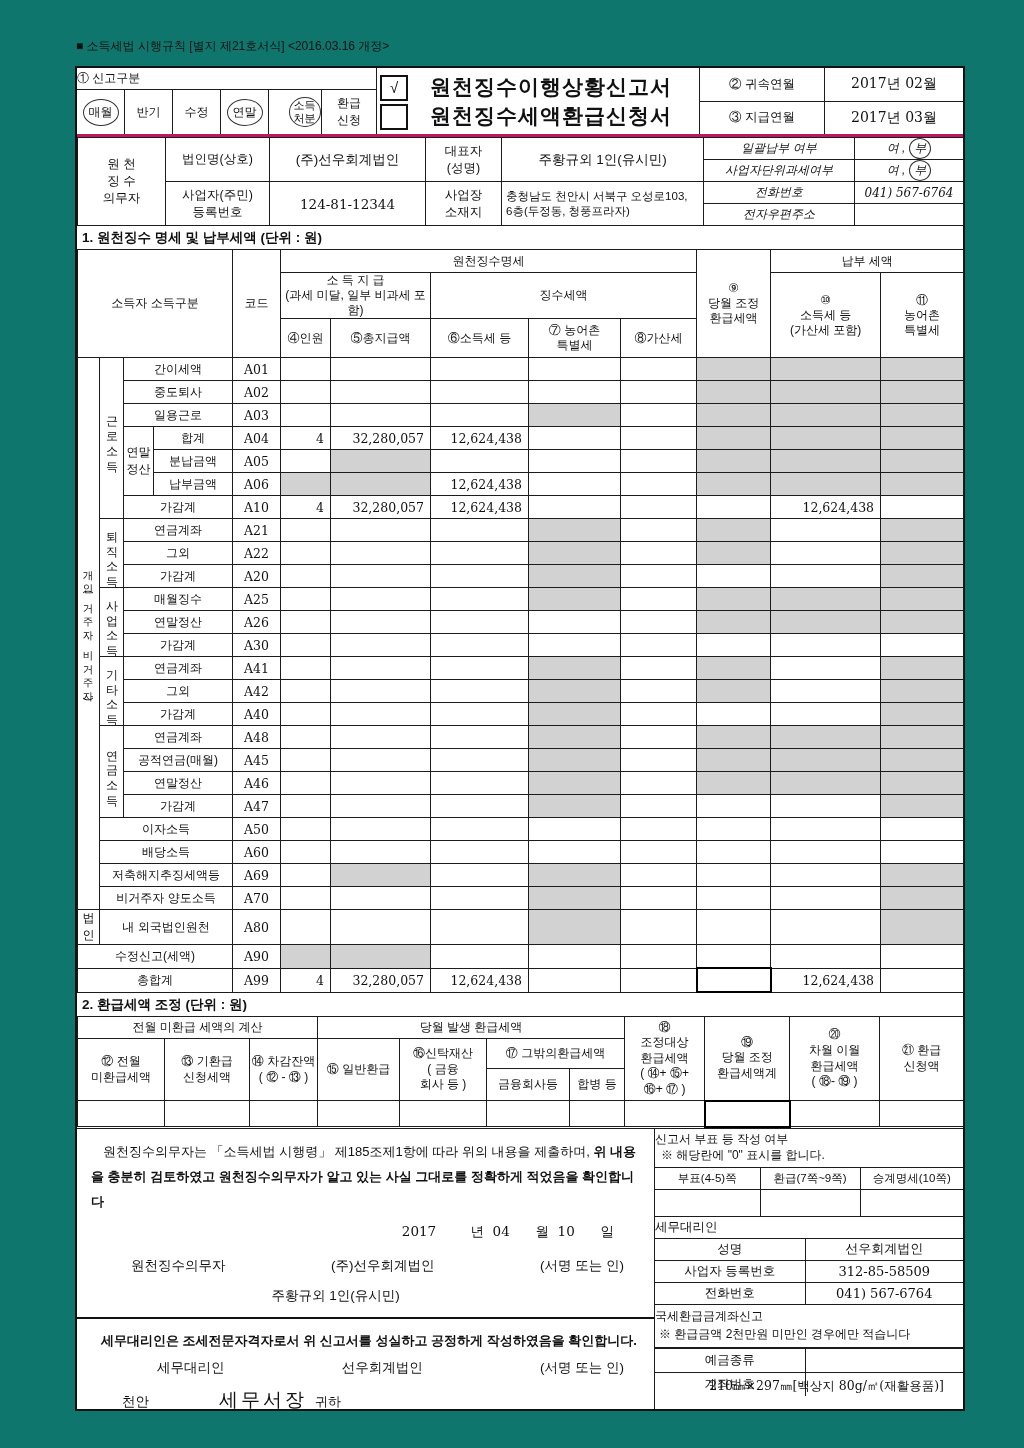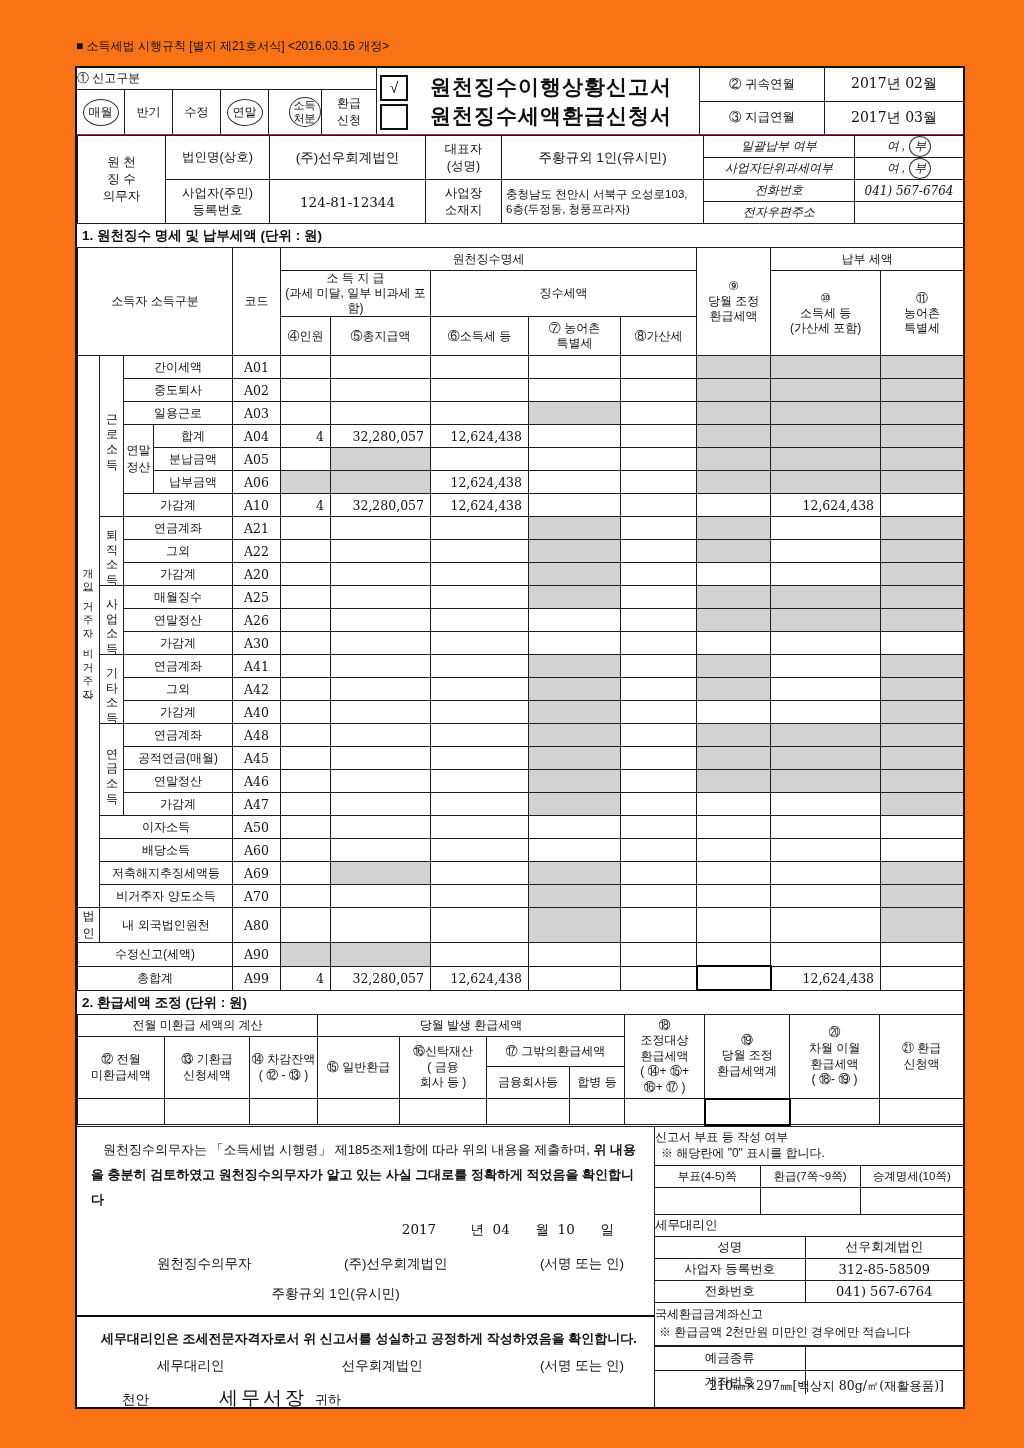--- a/index.html
+++ b/index.html
@@ -1,30 +1,30 @@
 <!DOCTYPE html>
 <html><head>
 <meta charset="utf-8">
 <style>
   html,body{margin:0;padding:0;background:#fff;}
   body{font-family:"Liberation Sans",sans-serif;color:#111;}
-  .page{position:relative;width:1024px;height:1448px;background:#f97316;overflow:hidden;}
+  .page{position:relative;width:1024px;height:1448px;background:#0f766e;overflow:hidden;}
   .formref{position:absolute;left:76px;top:38px;font-size:12px;letter-spacing:0;}
   .box{position:absolute;left:75px;top:66px;width:886px;border:2px solid #111;background:#fff;}
   .pre{white-space:pre-line;}
   .vert{writing-mode:vertical-rl;text-orientation:mixed;letter-spacing:3px;}
   table{border-collapse:collapse;table-layout:fixed;width:886px;}
   td{border:1px solid #1c1c1c;text-align:center;font-size:12px;padding:0;overflow:hidden;}
   .g{background:#d2d2d2;}
   .num{text-align:right;padding-right:6px;font-family:"DejaVu Serif",serif;font-size:12.5px;}
   .bb{border:2.5px solid #000;}
   .sm{font-size:10.5px;}
   .serif{font-family:"DejaVu Serif",serif;}
   
-  .hrow1{display:flex;height:66px;border-bottom:1px solid #be185d;}
+  .hrow1{display:flex;height:66px;border-bottom:3px solid #be185d;}
   .repblock{width:299px;border-right:1px solid #1c1c1c;display:flex;flex-direction:column;}
   .repblock .rtitle{height:21px;line-height:21px;border-bottom:1px solid #1c1c1c;font-size:12px;}
   .opts{display:flex;flex:1;}
   .opt{flex:0 0 47px;display:flex;align-items:center;justify-content:center;border-right:1px solid #1c1c1c;font-size:12px;}
   .opt:nth-child(5){flex:0 0 52px;}
   .opt:last-child{flex:1;border-right:none;}
   .circ1{border:1px solid #333;border-radius:50%;padding:4px 5px;}
   .circ2{display:inline-block;border:1px solid #333;border-radius:50%;padding:1px 4px;line-height:1.2;white-space:pre-line;font-size:11px;margin-left:19px;}
   .titlearea{flex:1;position:relative;display:flex;flex-direction:column;justify-content:center;}
   .chk{position:absolute;left:3px;width:24px;height:22px;border:2px solid #111;font-size:15px;line-height:21px;text-align:center;}
@@ -50,21 +50,21 @@
   .t1 .hd{font-size:12px;line-height:1.25;}
   .t1 .lbl{font-size:12px;}
   .t1 .code{font-size:12.5px;font-family:"DejaVu Serif",serif;}
   
   .t2 td{font-size:12px;line-height:1.3;}
   
   .bottom{display:flex;border-top:1px solid #1c1c1c;height:280px;}
   .bleft{width:577px;border-right:1px solid #1c1c1c;position:relative;}
   .decl{margin:10px 14px 0 14px;font-size:13px;line-height:1.95;text-indent:12px;text-align:left;}
   .dateline{white-space:pre;text-align:right;padding-right:40px;font-size:13.5px;margin-top:8px;font-family:"DejaVu Serif",serif;}
-  .sigrow{display:flex;justify-content:space-between;padding:0 30px 0 80px;margin-top:16px;font-size:13.5px;}
+  .sigrow{display:flex;justify-content:space-between;padding:0 30px 0 54px;margin-top:16px;font-size:13.5px;}
   .repline{text-align:center;margin-top:12px;font-size:13.5px;padding-right:60px;}
   .divid{border-top:2px solid #111;margin-top:12px;}
   .decl2{margin:10px 14px 0 8px;font-size:13px;font-weight:bold;line-height:1.9;text-indent:16px;text-align:left;}
   .sigrow2{display:flex;justify-content:space-between;padding:0 30px 0 80px;margin-top:6px;font-size:13.5px;}
   .offrow{display:flex;align-items:baseline;margin:10px 0 0 45px;}
   .offrow .region{font-size:13.5px;}
   .offrow .office{font-size:19px;font-weight:normal;letter-spacing:3px;margin-left:70px;}
   .offrow .suffix{font-size:13px;margin-left:8px;}
   .bright{width:308px;display:flex;flex-direction:column;}
   .bright table{width:308px;}

